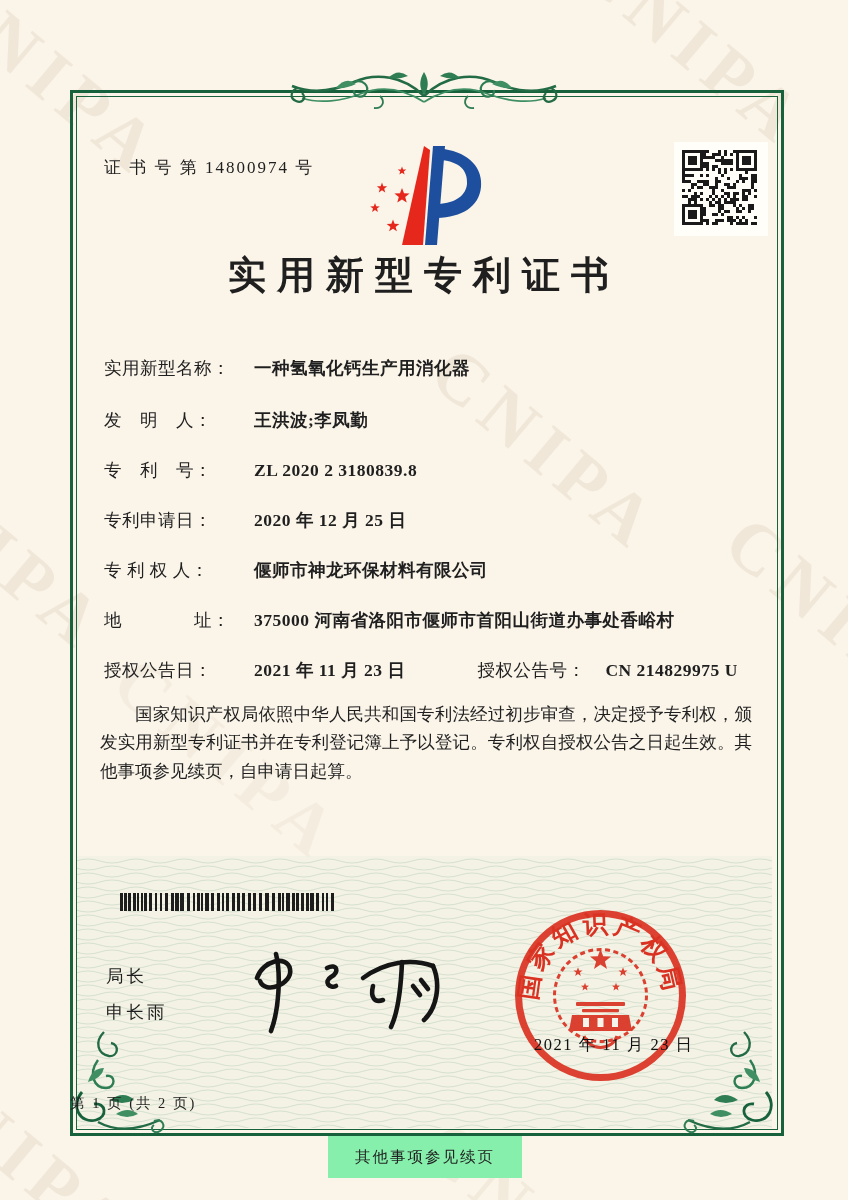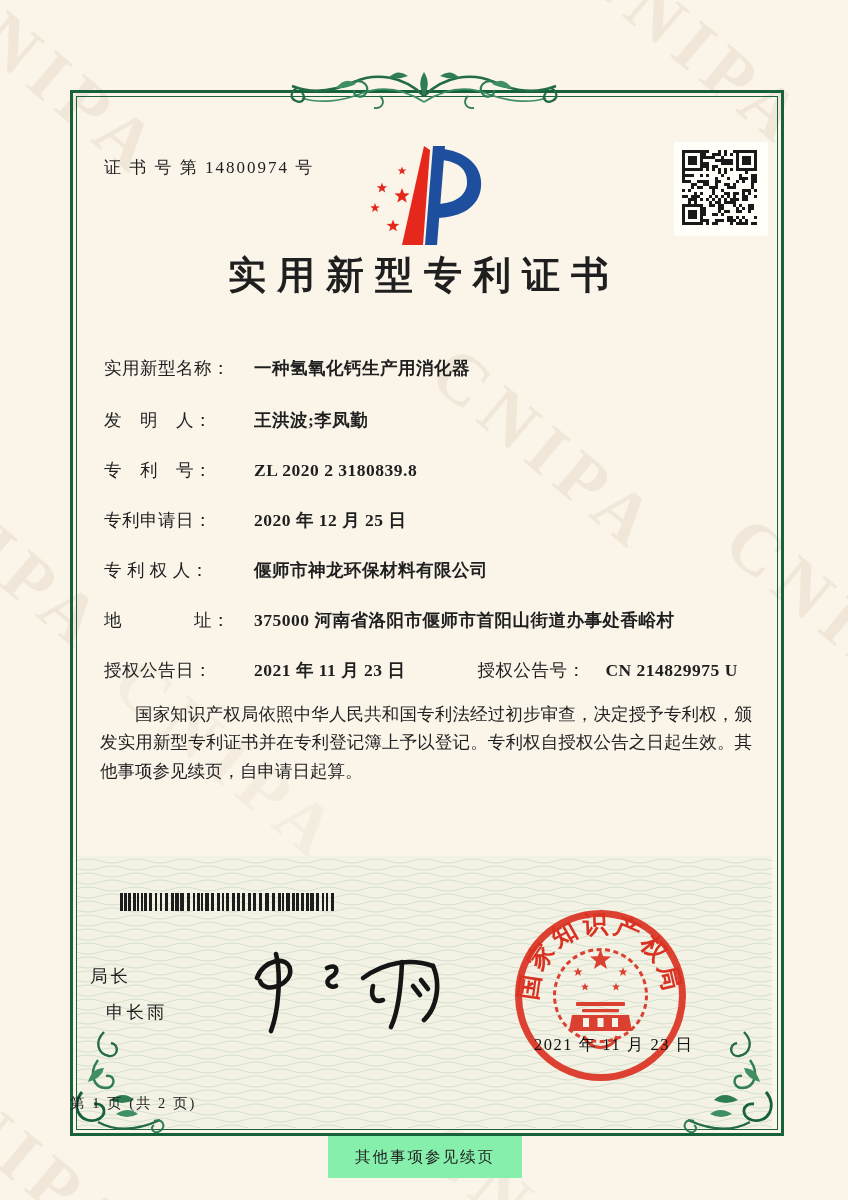--- a/index.html
+++ b/index.html
@@ -40,21 +40,21 @@
   .row{ position:absolute; left:0; font-size:17.5px; letter-spacing:.5px; white-space:nowrap;}
   .row .lbl{ display:inline-block; width:130px; }
   .row .val{ margin-left:20px;font-weight:bold; }
   .row .lbl2{ margin-left:72px; }
   .paras{
     position:absolute; left:100px; top:700px; width:652px; z-index:2;
     font-size:17.5px; line-height:1.62; text-align:justify;
   }
   .paras p{ margin:0; text-indent:2em; }
   .barcode{ position:absolute; left:120px; top:893px; z-index:2; }
-  .signer-title{ position:absolute; left:90px; top:964px; font-size:17.5px; letter-spacing:3px; z-index:2;}
+  .signer-title{ position:absolute; left:106px; top:964px; font-size:17.5px; letter-spacing:3px; z-index:2;}
   .signer-name{ position:absolute; left:106px; top:1000px; font-size:17.5px; letter-spacing:3px; z-index:2;}
   .sig{ position:absolute; left:235px; top:942px; z-index:2; }
   .seal{ position:absolute; left:508px; top:903px; z-index:3; }
   .seal-date{
     position:absolute; left:534px; top:1034px; font-size:16.5px; letter-spacing:1.5px;
     color:#121212; z-index:4; white-space:nowrap;
   }
   .page-ind{
     position:absolute; left:70px; top:1094px; width:708px; text-align:left;
     font-size:14.5px; letter-spacing:2px; z-index:2;

